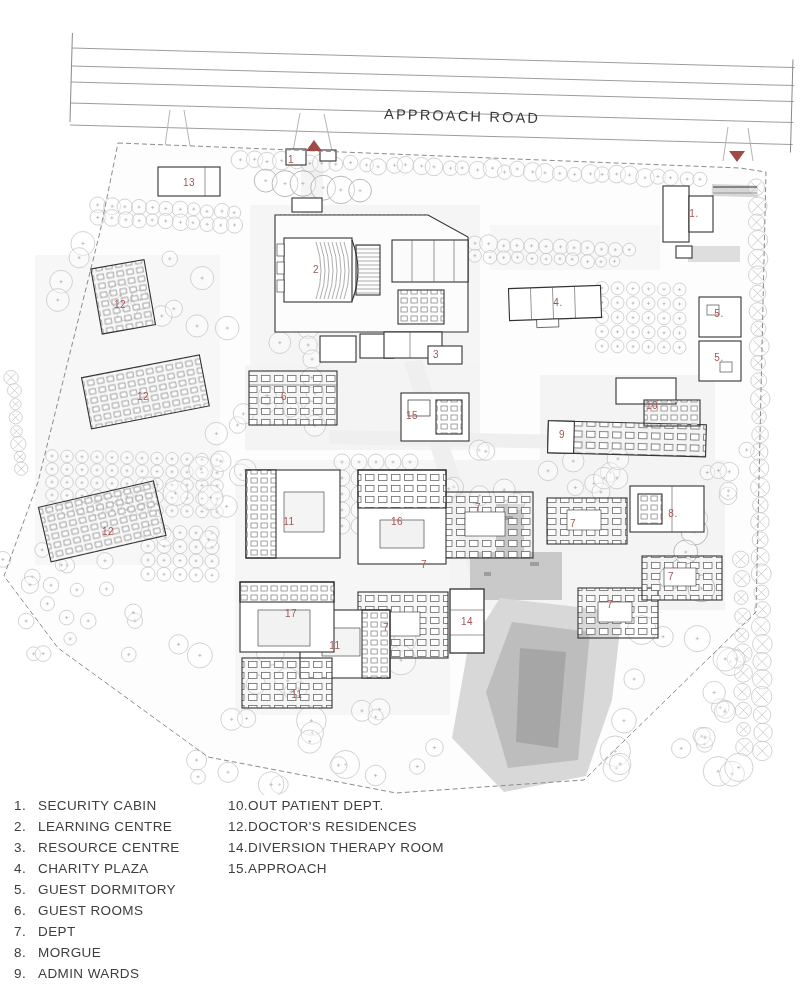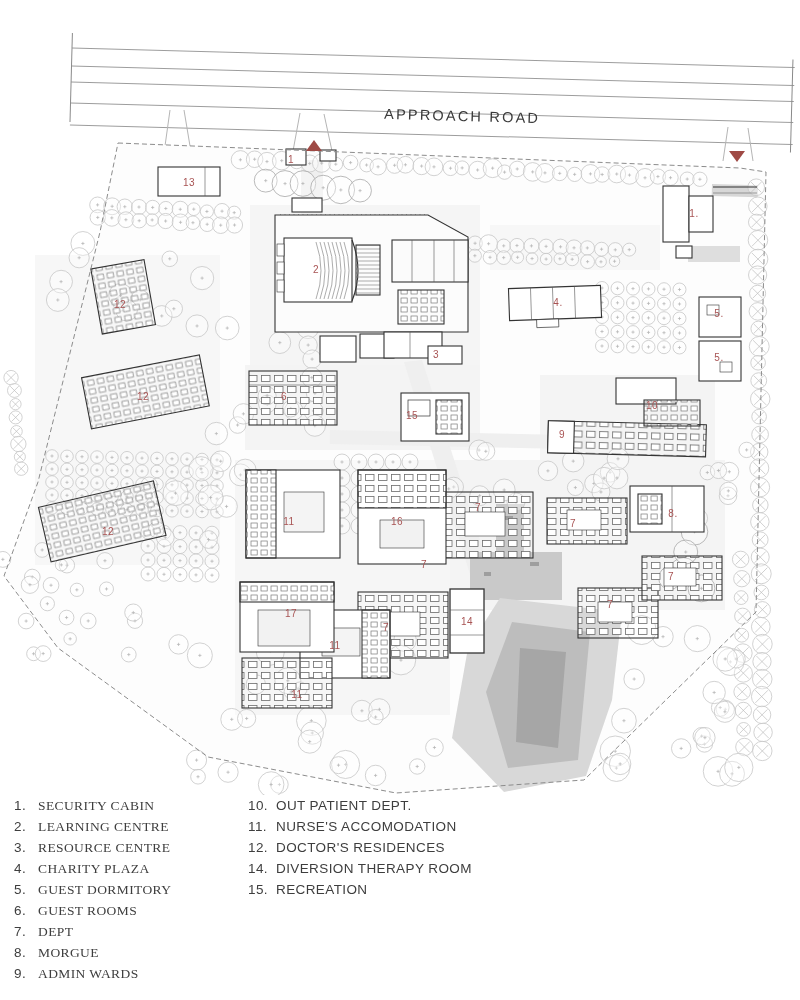--- a/index.html
+++ b/index.html
@@ -4,26 +4,26 @@
 <style>
   html,body{margin:0;padding:0;background:#ffffff;}
   body{width:800px;height:1000px;overflow:hidden;font-family:"Liberation Sans",sans-serif;position:relative;}
   #plan-wrap{position:absolute;left:0;top:0;width:800px;height:795px;}
   svg text{user-select:none;}
   .plan-num{font-family:"Liberation Sans",sans-serif;font-size:10px;letter-spacing:.5px;}
   .road-text{font-family:"Liberation Sans",sans-serif;font-size:14.5px;letter-spacing:2.2px;fill:#3a3a3a;}
   #legend{position:absolute;left:0;top:795px;width:800px;}
   .legend-col{position:absolute;top:0;}
   .legend-col.c1{left:14px;}
-  .legend-col.c2{left:248px;}
+  .legend-col.c2{left:220px;text-align:right;}
   .lrow{display:flex;height:21px;align-items:center;color:#3e3e3e;font-size:13.5px;letter-spacing:.4px;white-space:nowrap;}
   .lnum{display:inline-block;width:24px;}
   .c2 .lnum{width:28px;}
   .llabel{display:inline-block;}
-  .c1 .llabel{margin-left:0px;font-family:Liberation Serif, serif;}
+  .c1 .llabel{margin-left:0px;}
 </style>
 </head>
 <body>
 
 <div id="plan-wrap">
 <svg id="plan" width="800" height="795" viewBox="0 0 800 795" xmlns="http://www.w3.org/2000/svg">
   <defs>
     <pattern id="rooms" width="13" height="11" patternUnits="userSpaceOnUse">
       <rect x="1.5" y="1.5" width="8.5" height="6" fill="#ffffff" stroke="#6b6b6b" stroke-width="0.8"></rect>
     </pattern>
@@ -2060,29 +2060,25 @@
         <span class="lnum">9.</span>
         <span class="llabel">ADMIN WARDS</span>
       </div>
     </div>
   <div class="legend-col c2" id="legend-col-2">
       <div class="lrow">
         <span class="lnum">10.</span>
         <span class="llabel">OUT PATIENT DEPT.</span>
       </div>
       <div class="lrow">
-        <span class="lnum">11.</span>
-        <span class="llabel">NURSE'S ACCOMODATION</span>
-      </div>
-      <div class="lrow">
         <span class="lnum">12.</span>
         <span class="llabel">DOCTOR'S RESIDENCES</span>
       </div>
       <div class="lrow">
         <span class="lnum">14.</span>
         <span class="llabel">DIVERSION THERAPY ROOM</span>
       </div>
       <div class="lrow">
         <span class="lnum">15.</span>
-        <span class="llabel">RECREATION</span>
+        <span class="llabel">APPROACH</span>
       </div>
     </div>
 </div>
 
 </body></html>

